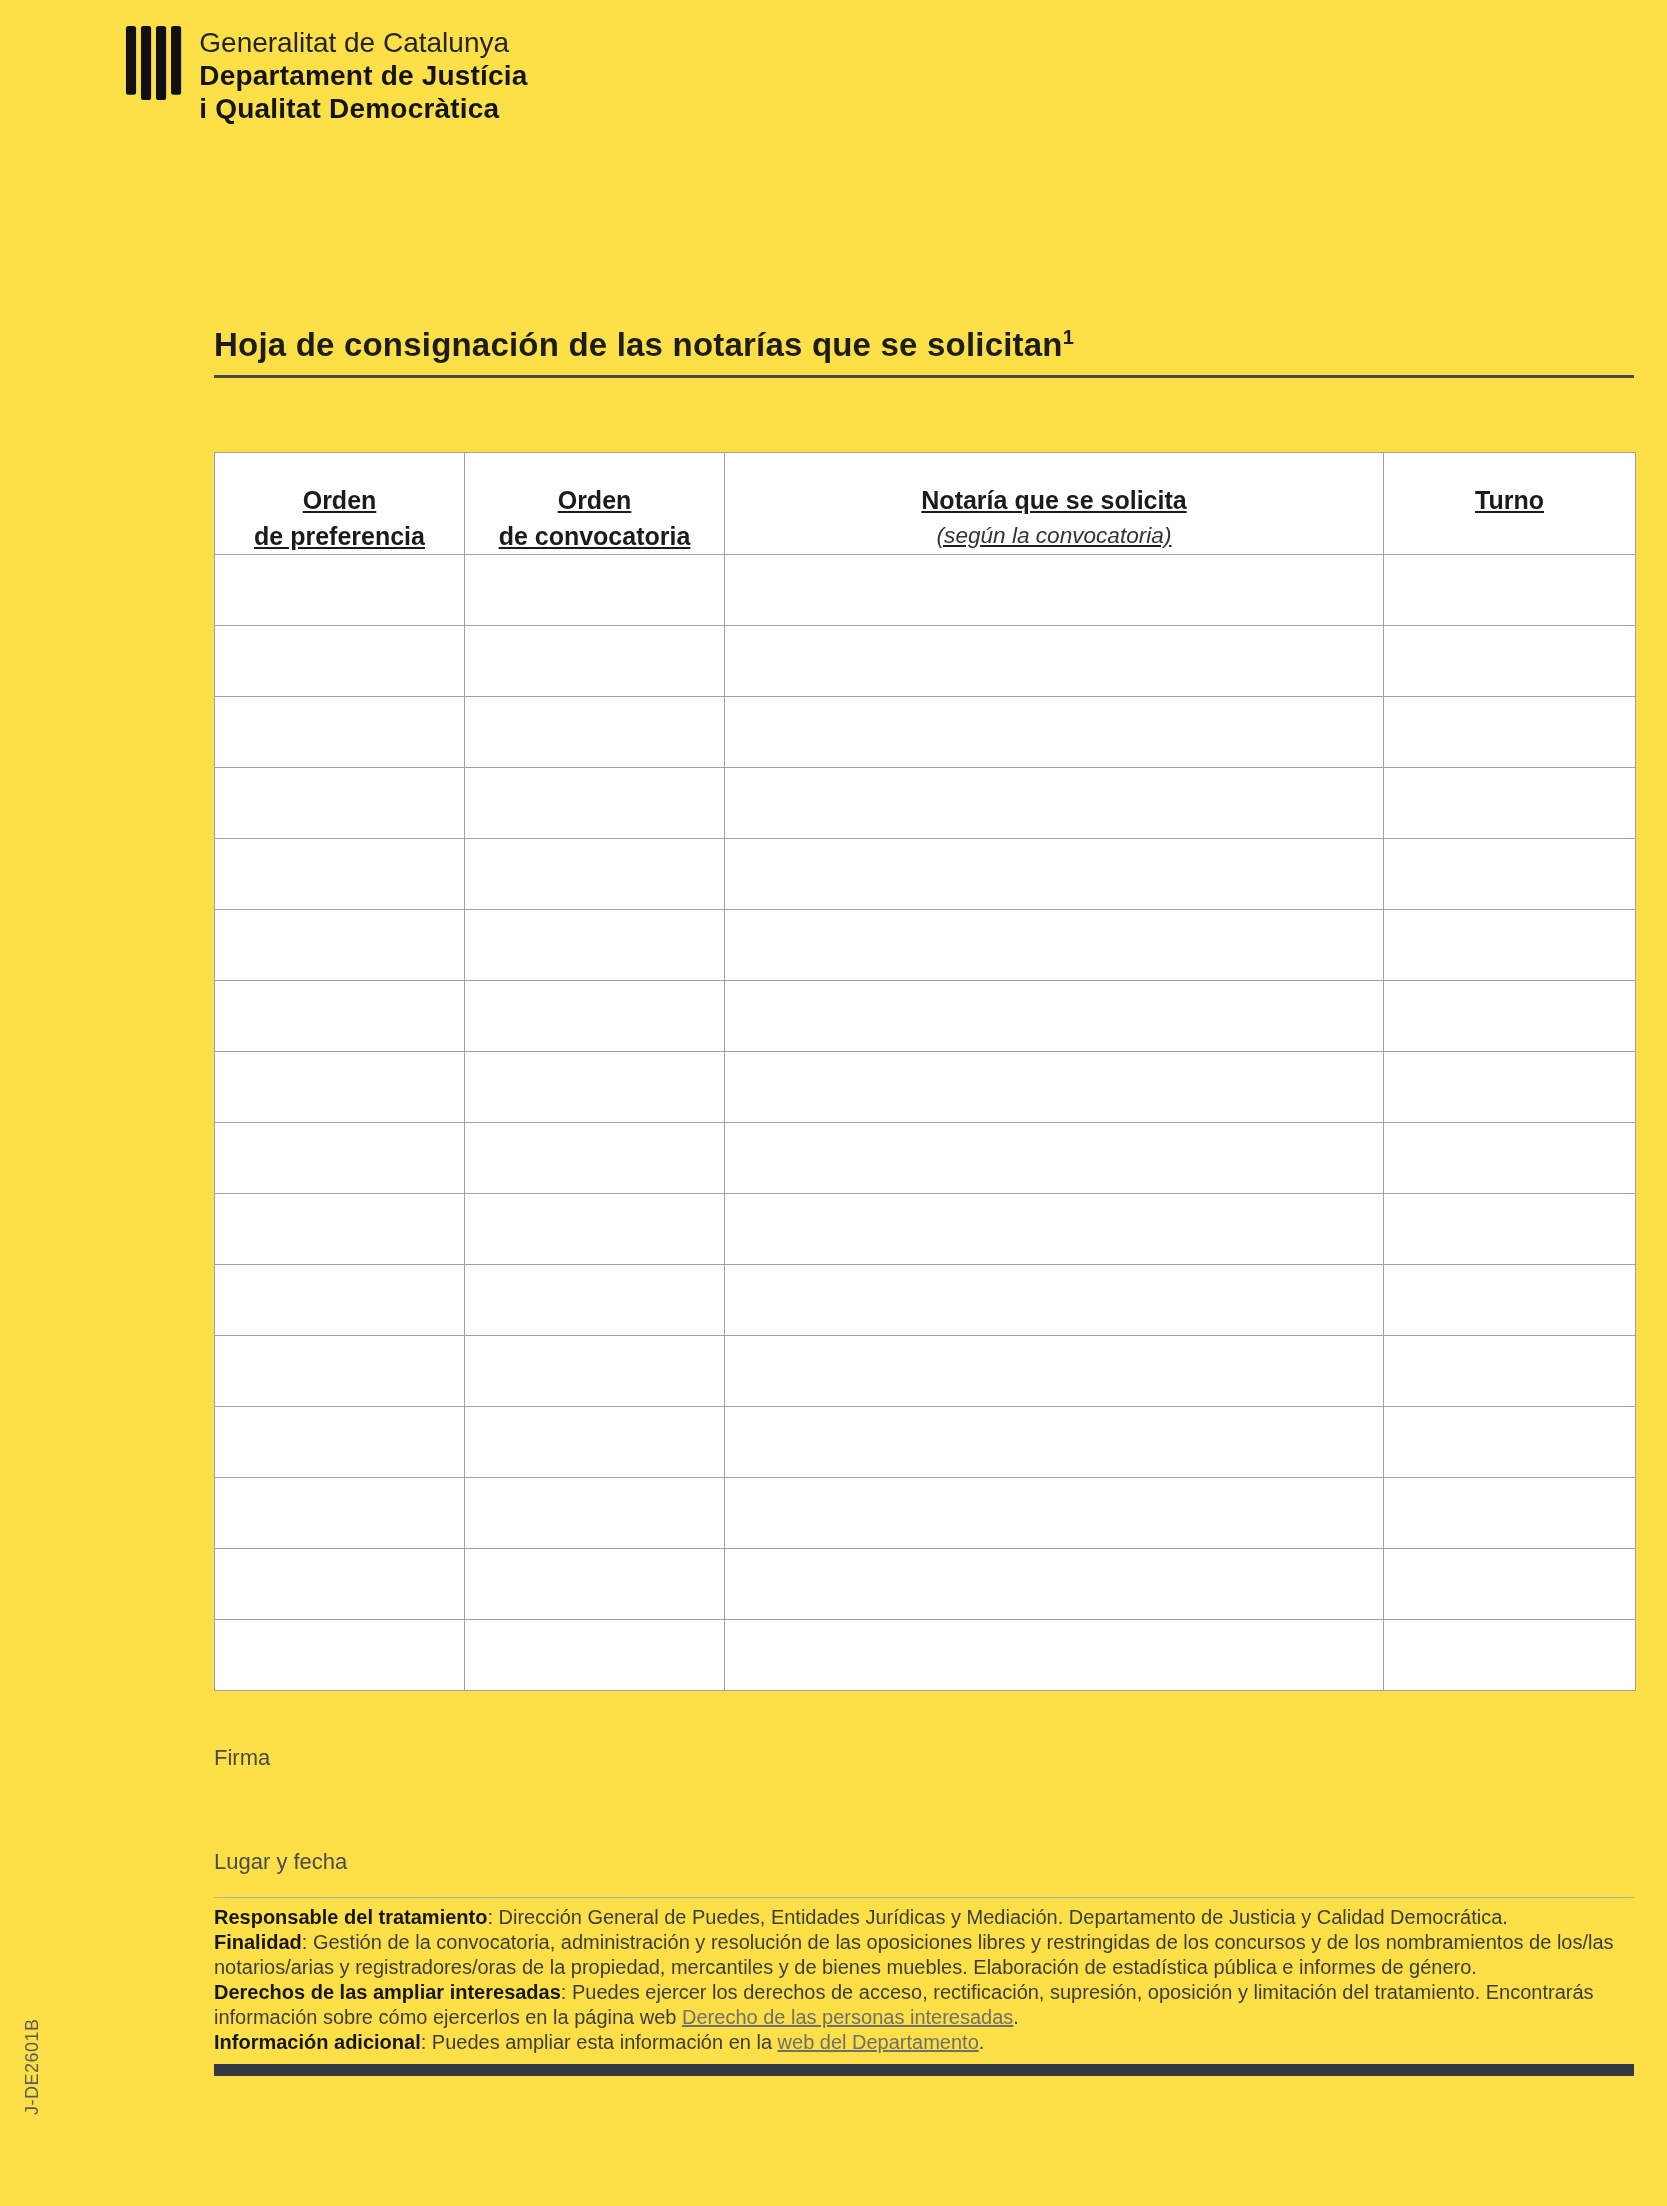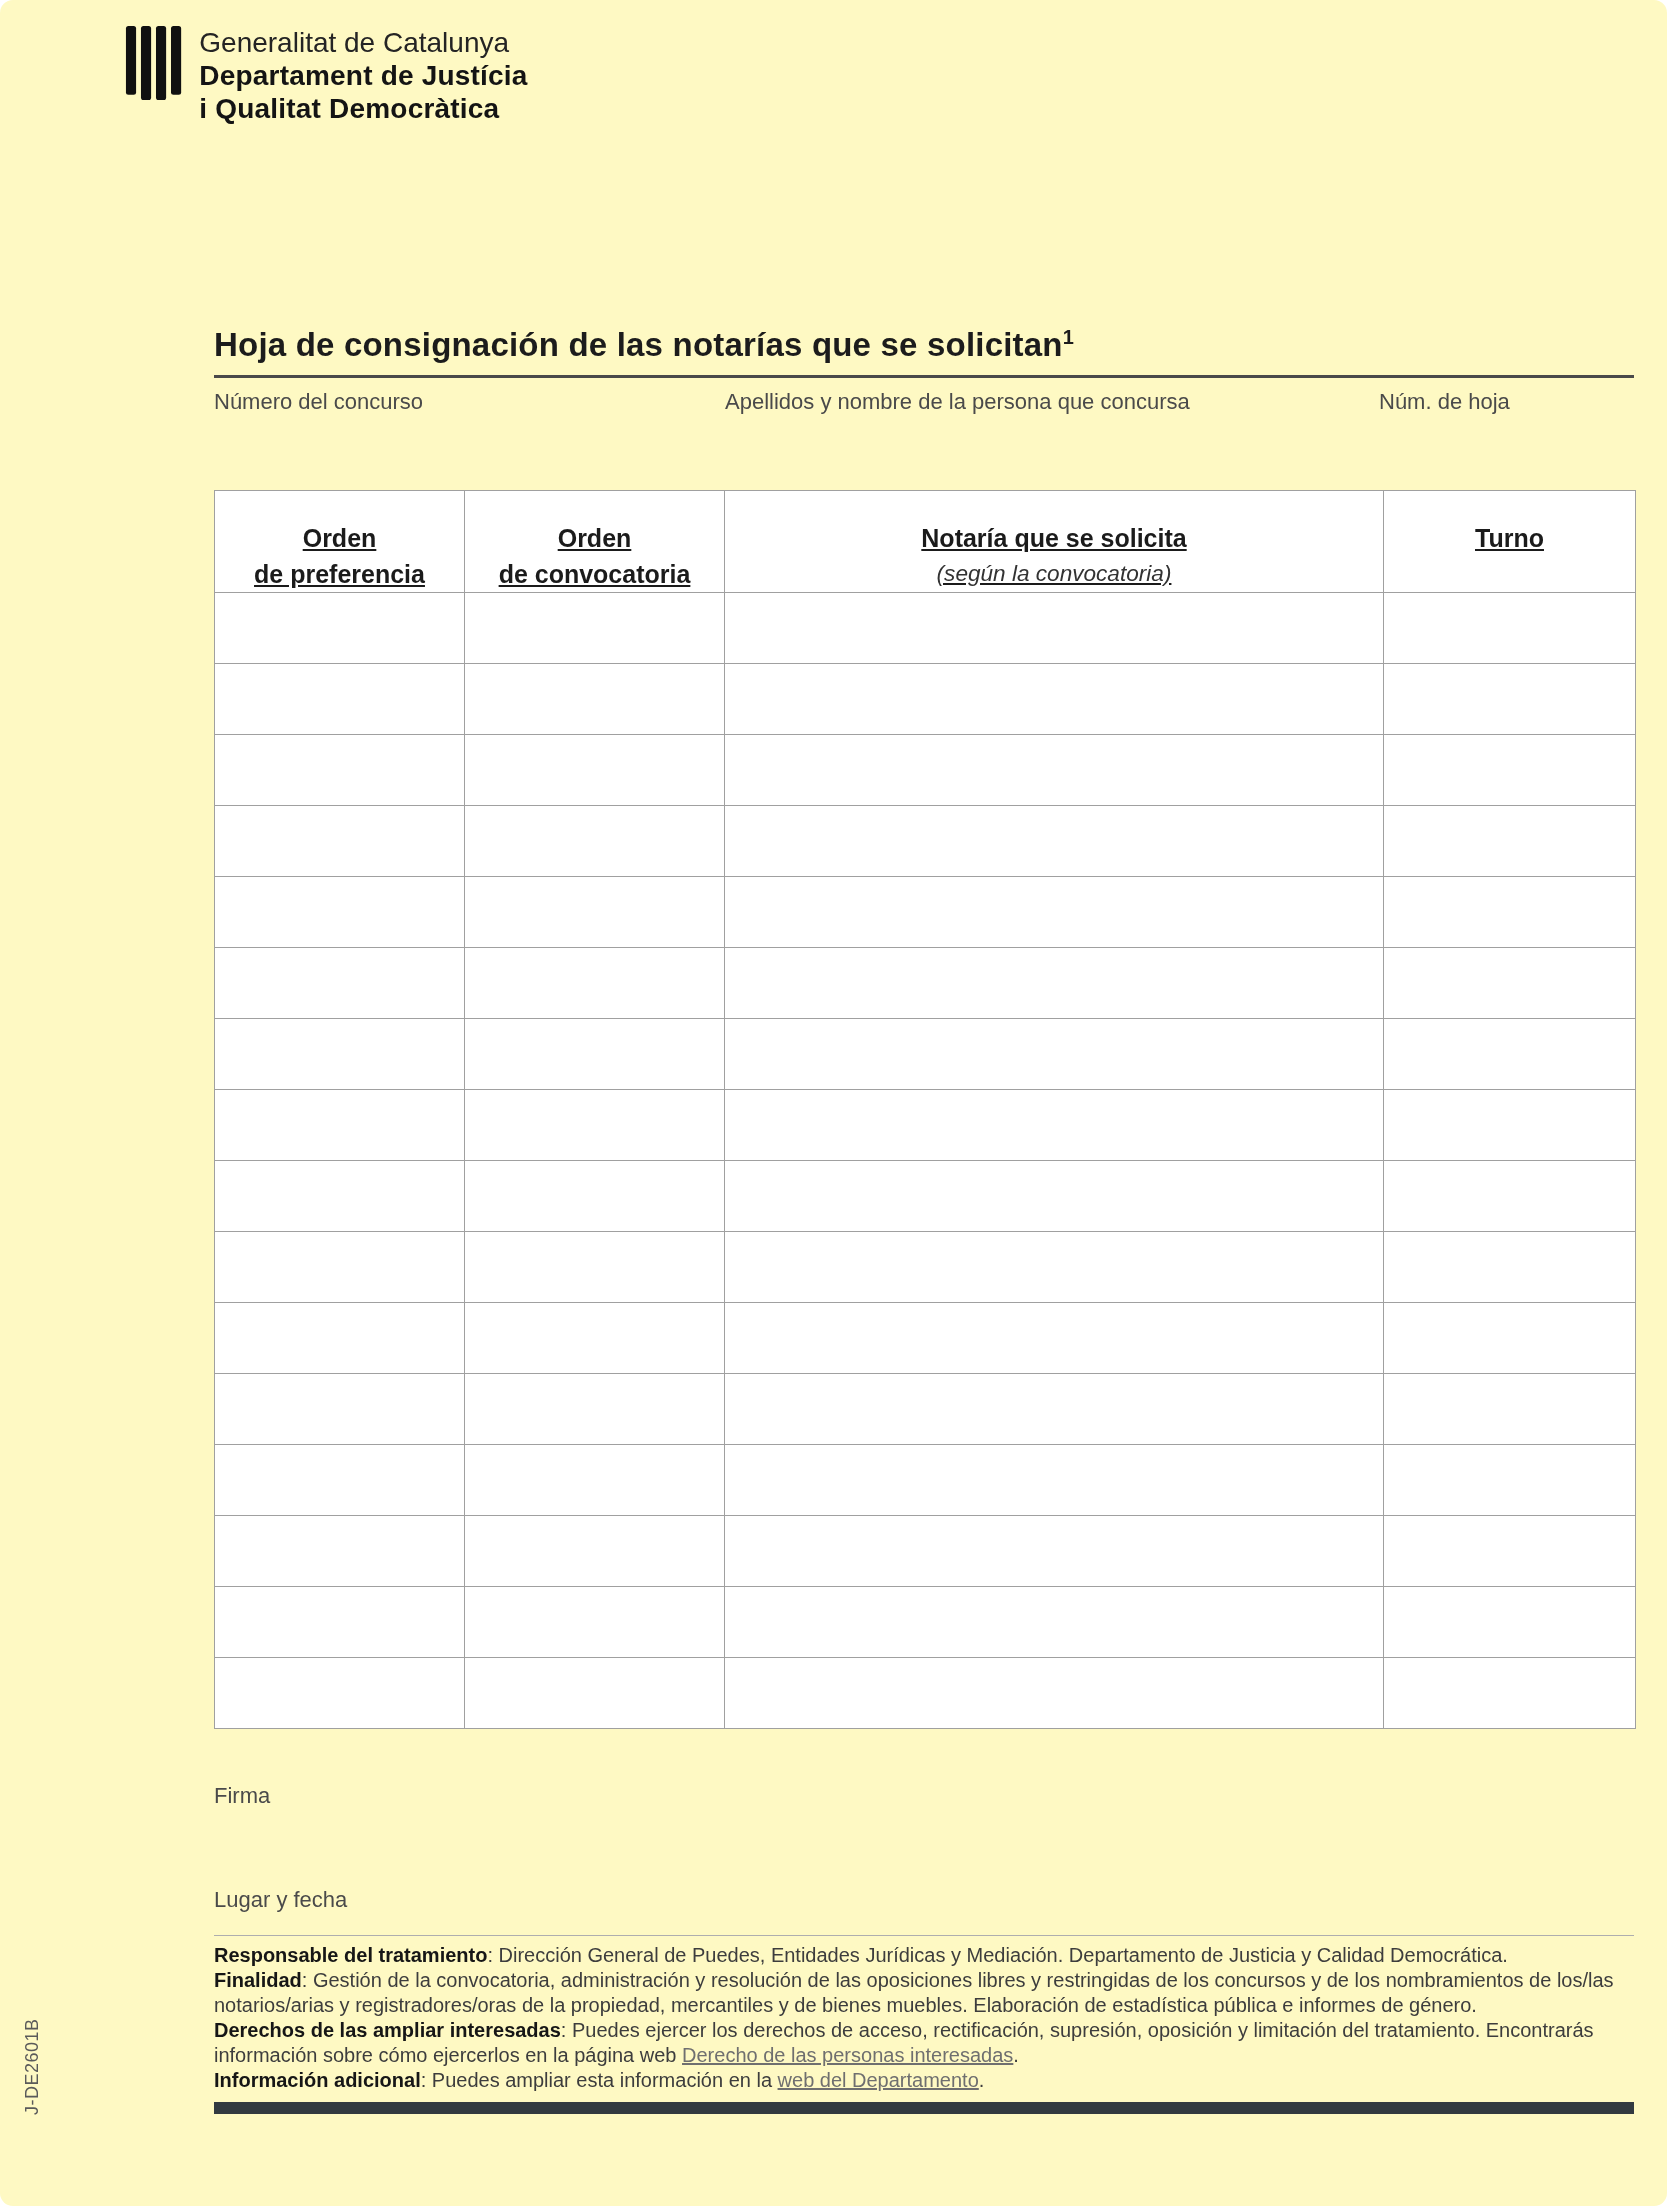--- a/index.html
+++ b/index.html
@@ -1,19 +1,19 @@
 <!DOCTYPE html>
 <html style="font-size:14.5px"><head>
 <meta charset="utf-8">
 <style>
   * { margin:0; padding:0; box-sizing:border-box; }
   html,body { background:#ffffff; }
   body { font-family:"Liberation Sans", sans-serif; }
 
-  .page { position:relative; width:1667px; height:2206px; background:#fef9c3; overflow:hidden;border-radius:13px; }
+  .page { position:relative; width:1667px; height:2206px; background:#fde047; overflow:hidden; }
 
   
   .brand { position:absolute; left:125px; top:25px; display:flex; gap:16.3px; align-items:flex-start; }
   .brand-icon svg { display:block; }
   .brand-text { padding-top:0.9px; }
   .org  { font-size:28px; color:#242424; line-height:33px; }
   .dept { font-size:28px; font-weight:bold; color:#141414; line-height:33px; letter-spacing:0.2px; }
 
   
   .content { position:absolute; left:214px; top:318px; width:1420px; }
@@ -77,25 +77,20 @@
       <div class="dept">Departament de Justícia</div>
       <div class="dept">i Qualitat Democràtica</div>
     </div>
   </header>
 
   <main class="content">
 
     <h1 class="title"><span>Hoja de consignación de las notarías que se solicitan</span><sup>1</sup></h1>
     <div class="rule-heavy"></div>
 
-    <div class="field-labels">
-      <span class="fl fl-1">Número del concurso</span>
-      <span class="fl fl-2">Apellidos y nombre de la persona que concursa</span>
-      <span class="fl fl-3">Núm. de hoja</span>
-    </div>
 
     <table class="grid">
       <colgroup>
           <col class="c1">
           <col class="c2">
           <col class="c3">
           <col class="c4">
         </colgroup>
       <thead>
         <tr>

